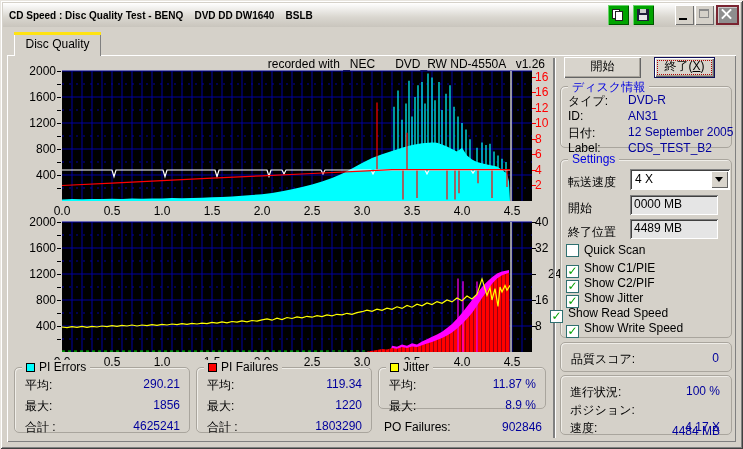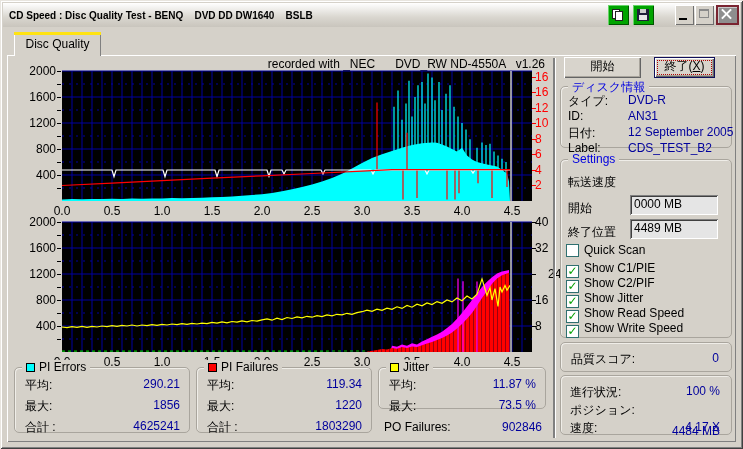--- a/index.html
+++ b/index.html
@@ -388,21 +388,21 @@
         </div>
       </div>
       <div class="group" style="position: absolute; left: 378px; top: 367px; width: 168px; height: 42px;">
         <span class="gtitle"><span class="legendsq" style="background: rgb(255, 255, 0);"></span>Jitter</span>
         <div class="statrow" style="top: 9px;">
           <span class="lab">平均:</span>
           <span class="val">11.87 %</span>
         </div>
         <div class="statrow" style="top: 30px;">
           <span class="lab">最大:</span>
-          <span class="val">73.5 %</span>
+          <span class="val">8.9 %</span>
         </div>
       </div>
     </div>
   <div class="abs" style="left:384px;top:420px;width:158px;height:15px;">
     <span class="abs" style="left:0;">PO Failures:</span>
     <span class="abs" style="right: 0px; color: rgb(0, 0, 156); position: absolute;" class2="val" style2="">902846</span>
   </div>
 
   <div class="btn" style="left:564px;top:57px;width:77px;height:21px;">
     <span>開始</span>
@@ -423,34 +423,40 @@
       <div style="position: absolute; left: 568px; top: 125px;">日付:</div>
       <div class="navy" style="position: absolute; left: 628px; top: 125px;">12 September 2005</div>
       <div style="position: absolute; left: 568px; top: 141px;">Label:</div>
       <div class="navy" style="position: absolute; left: 628px; top: 141px;">CDS_TEST_B2</div>
     </div>
 
   <div class="group" style="left:560px;top:159px;width:172px;height:179px;">
     <span class="gtitle blue">Settings</span>
   </div>
   <span class="abs" style="left:568px;top:174px;">転送速度</span>
+  <div class="combo" style="left:630px;top:169px;width:100px;height:21px;">
+    <span class="cval">4 X</span>
+    <span class="carrow">
+        <span class="tri"></span>
+      </span>
+  </div>
   <span class="abs" style="left:568px;top:200px;">開始</span>
   <div class="tbox" style="left:630px;top:195px;width:88px;height:20px;">
     <span>0000 MB</span>
   </div>
   <span class="abs" style="left:568px;top:224px;">終了位置</span>
   <div class="tbox" style="left:630px;top:219px;width:88px;height:20px;">
     <span>4489 MB</span>
   </div>
   <div id="checkbox-host">
       <div style="position: absolute; left: 566px; top: 243px; height: 15px; cursor: pointer;"><span class="cbbox"></span><span>Quick Scan</span></div>
       <div style="position: absolute; left: 566px; top: 261px; height: 15px; cursor: pointer;"><span class="cbbox">✓</span><span>Show C1/PIE</span></div>
       <div style="position: absolute; left: 566px; top: 276px; height: 15px; cursor: pointer;"><span class="cbbox">✓</span><span>Show C2/PIF</span></div>
       <div style="position: absolute; left: 566px; top: 291px; height: 15px; cursor: pointer;"><span class="cbbox">✓</span><span>Show Jitter</span></div>
-      <div style="position: absolute; left: 566px; top: 306px; height: 15px; cursor: pointer;"><span class="cbbox">✓</span><span>Show Read Speed</span></div>
+      <div style="position: absolute; left: 550px; top: 306px; height: 15px; cursor: pointer;"><span class="cbbox">✓</span><span>Show Read Speed</span></div>
       <div style="position: absolute; left: 566px; top: 321px; height: 15px; cursor: pointer;"><span class="cbbox">✓</span><span>Show Write Speed</span></div>
     </div>
 
   <div class="group" style="left:560px;top:342px;width:172px;height:30px;">
     <span class="abs" style="left:10px;top:8px;">品質スコア:</span>
     <span class="abs navy" style="right:12px;top:8px;">0</span>
   </div>
 
   <div class="group" style="left:560px;top:375px;width:172px;height:60px;"></div>
   <div id="progress-host">

